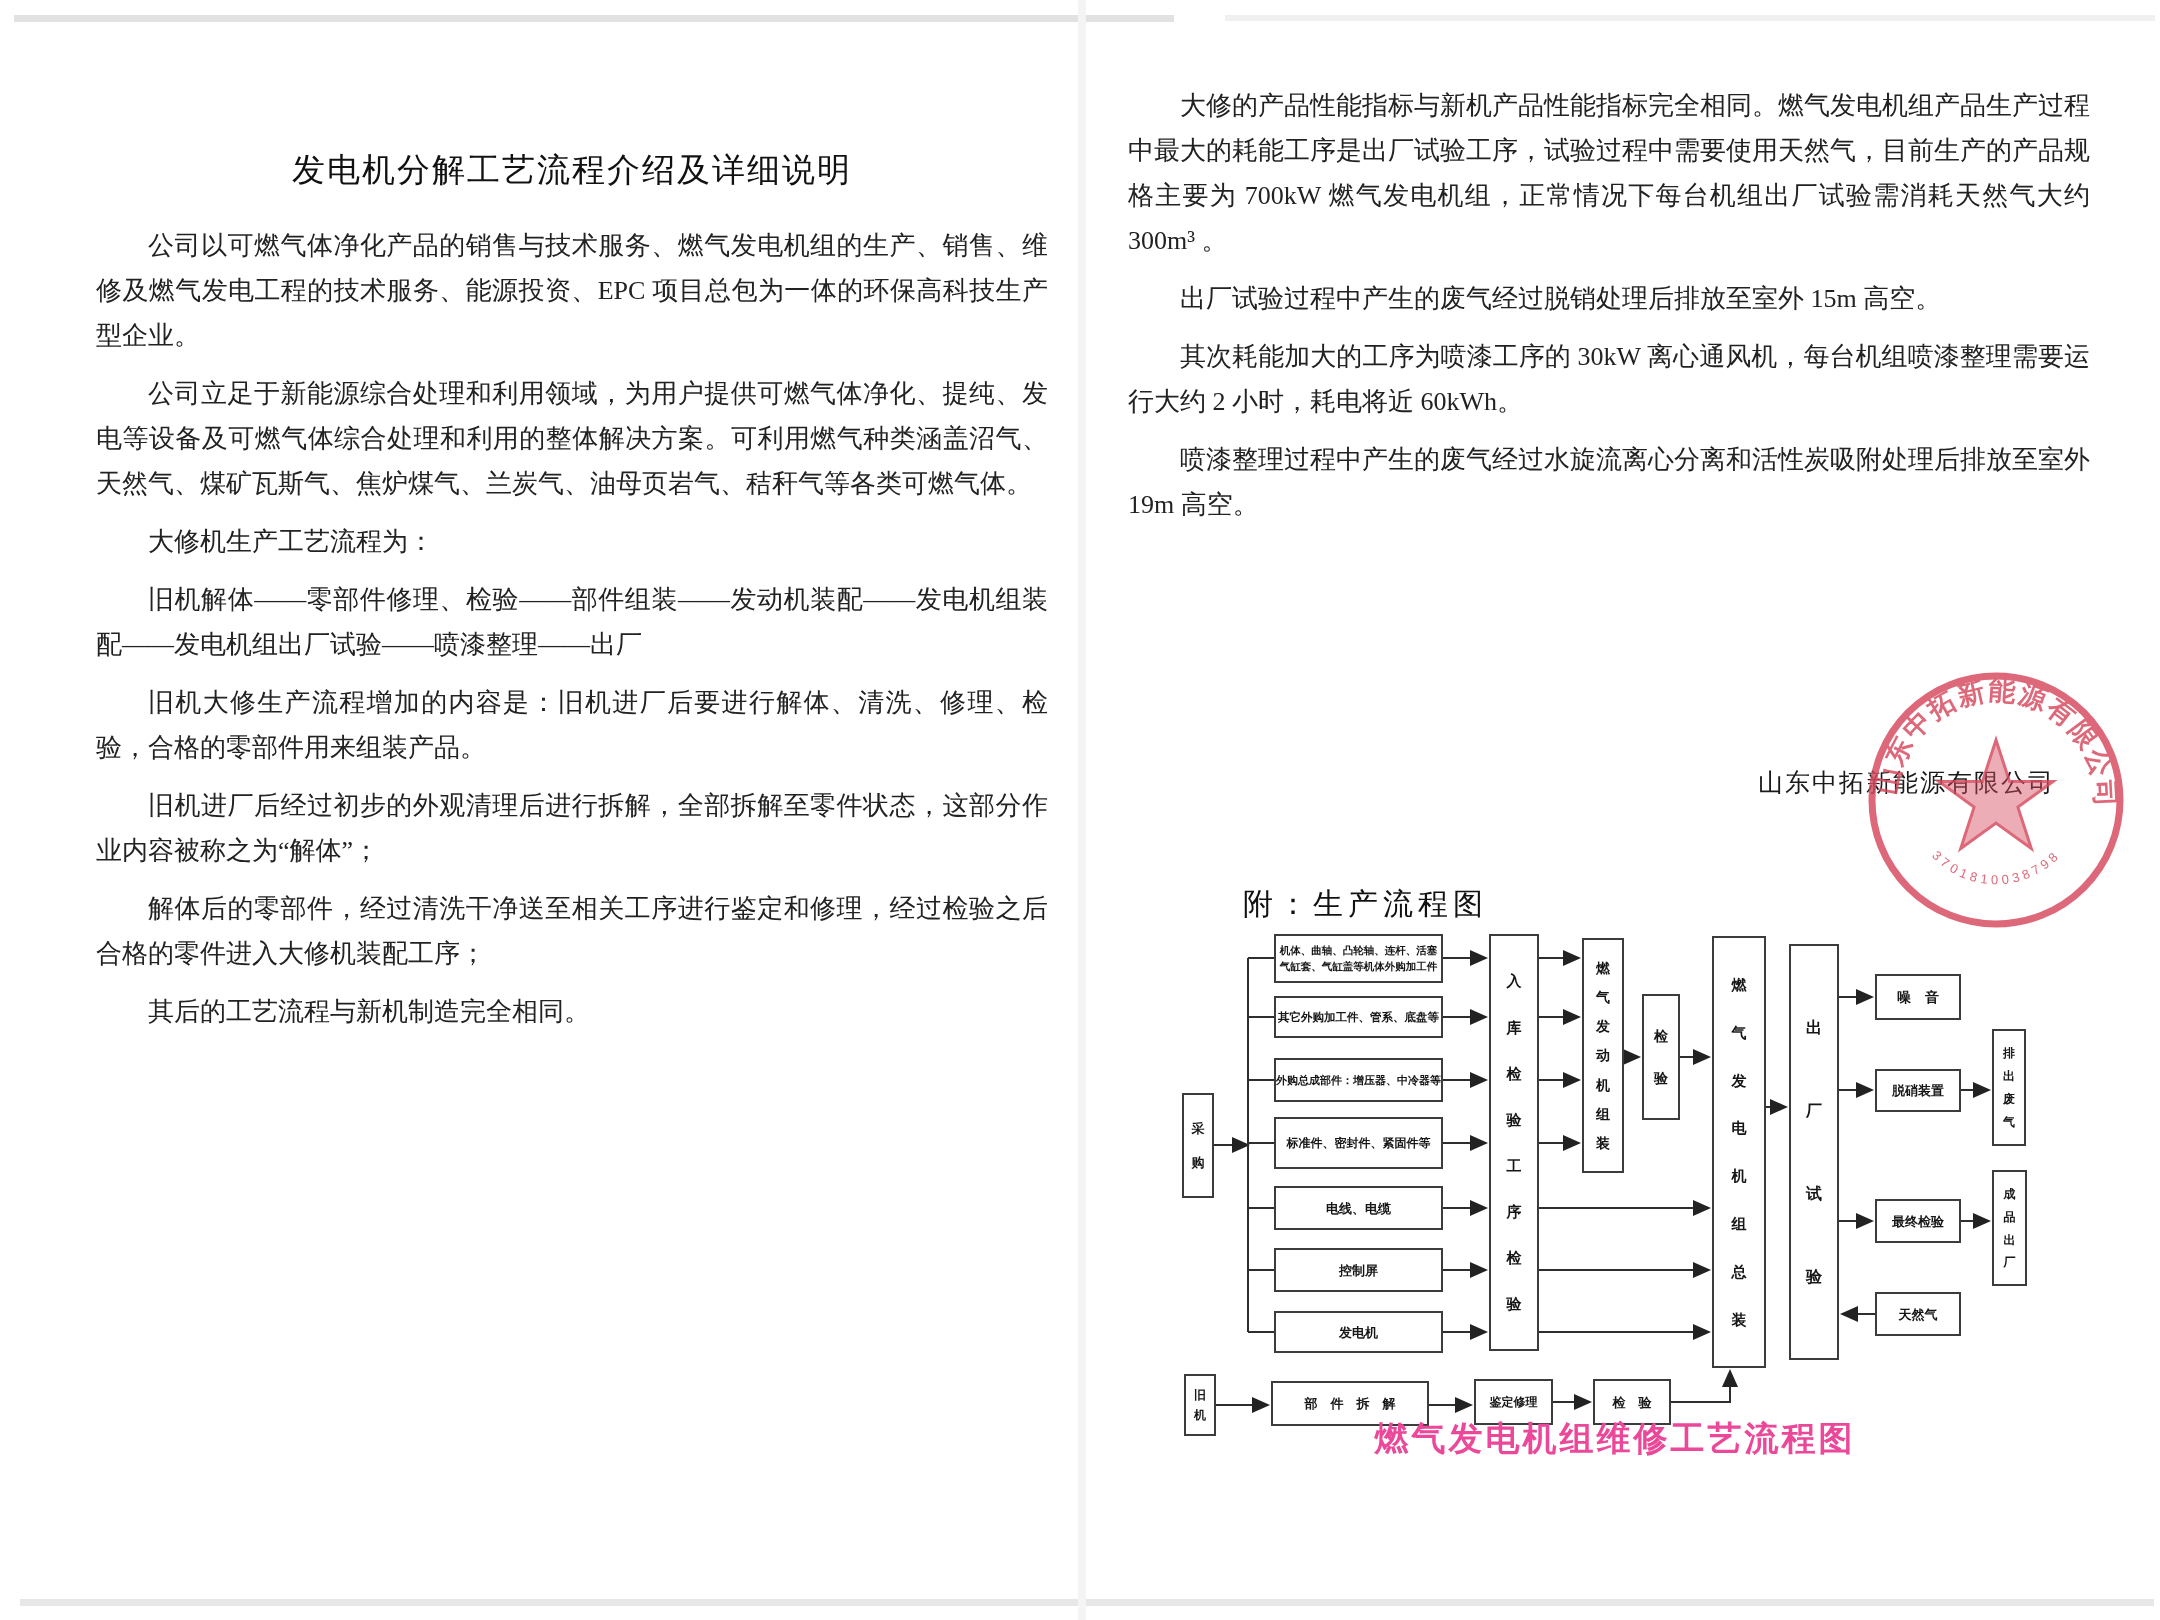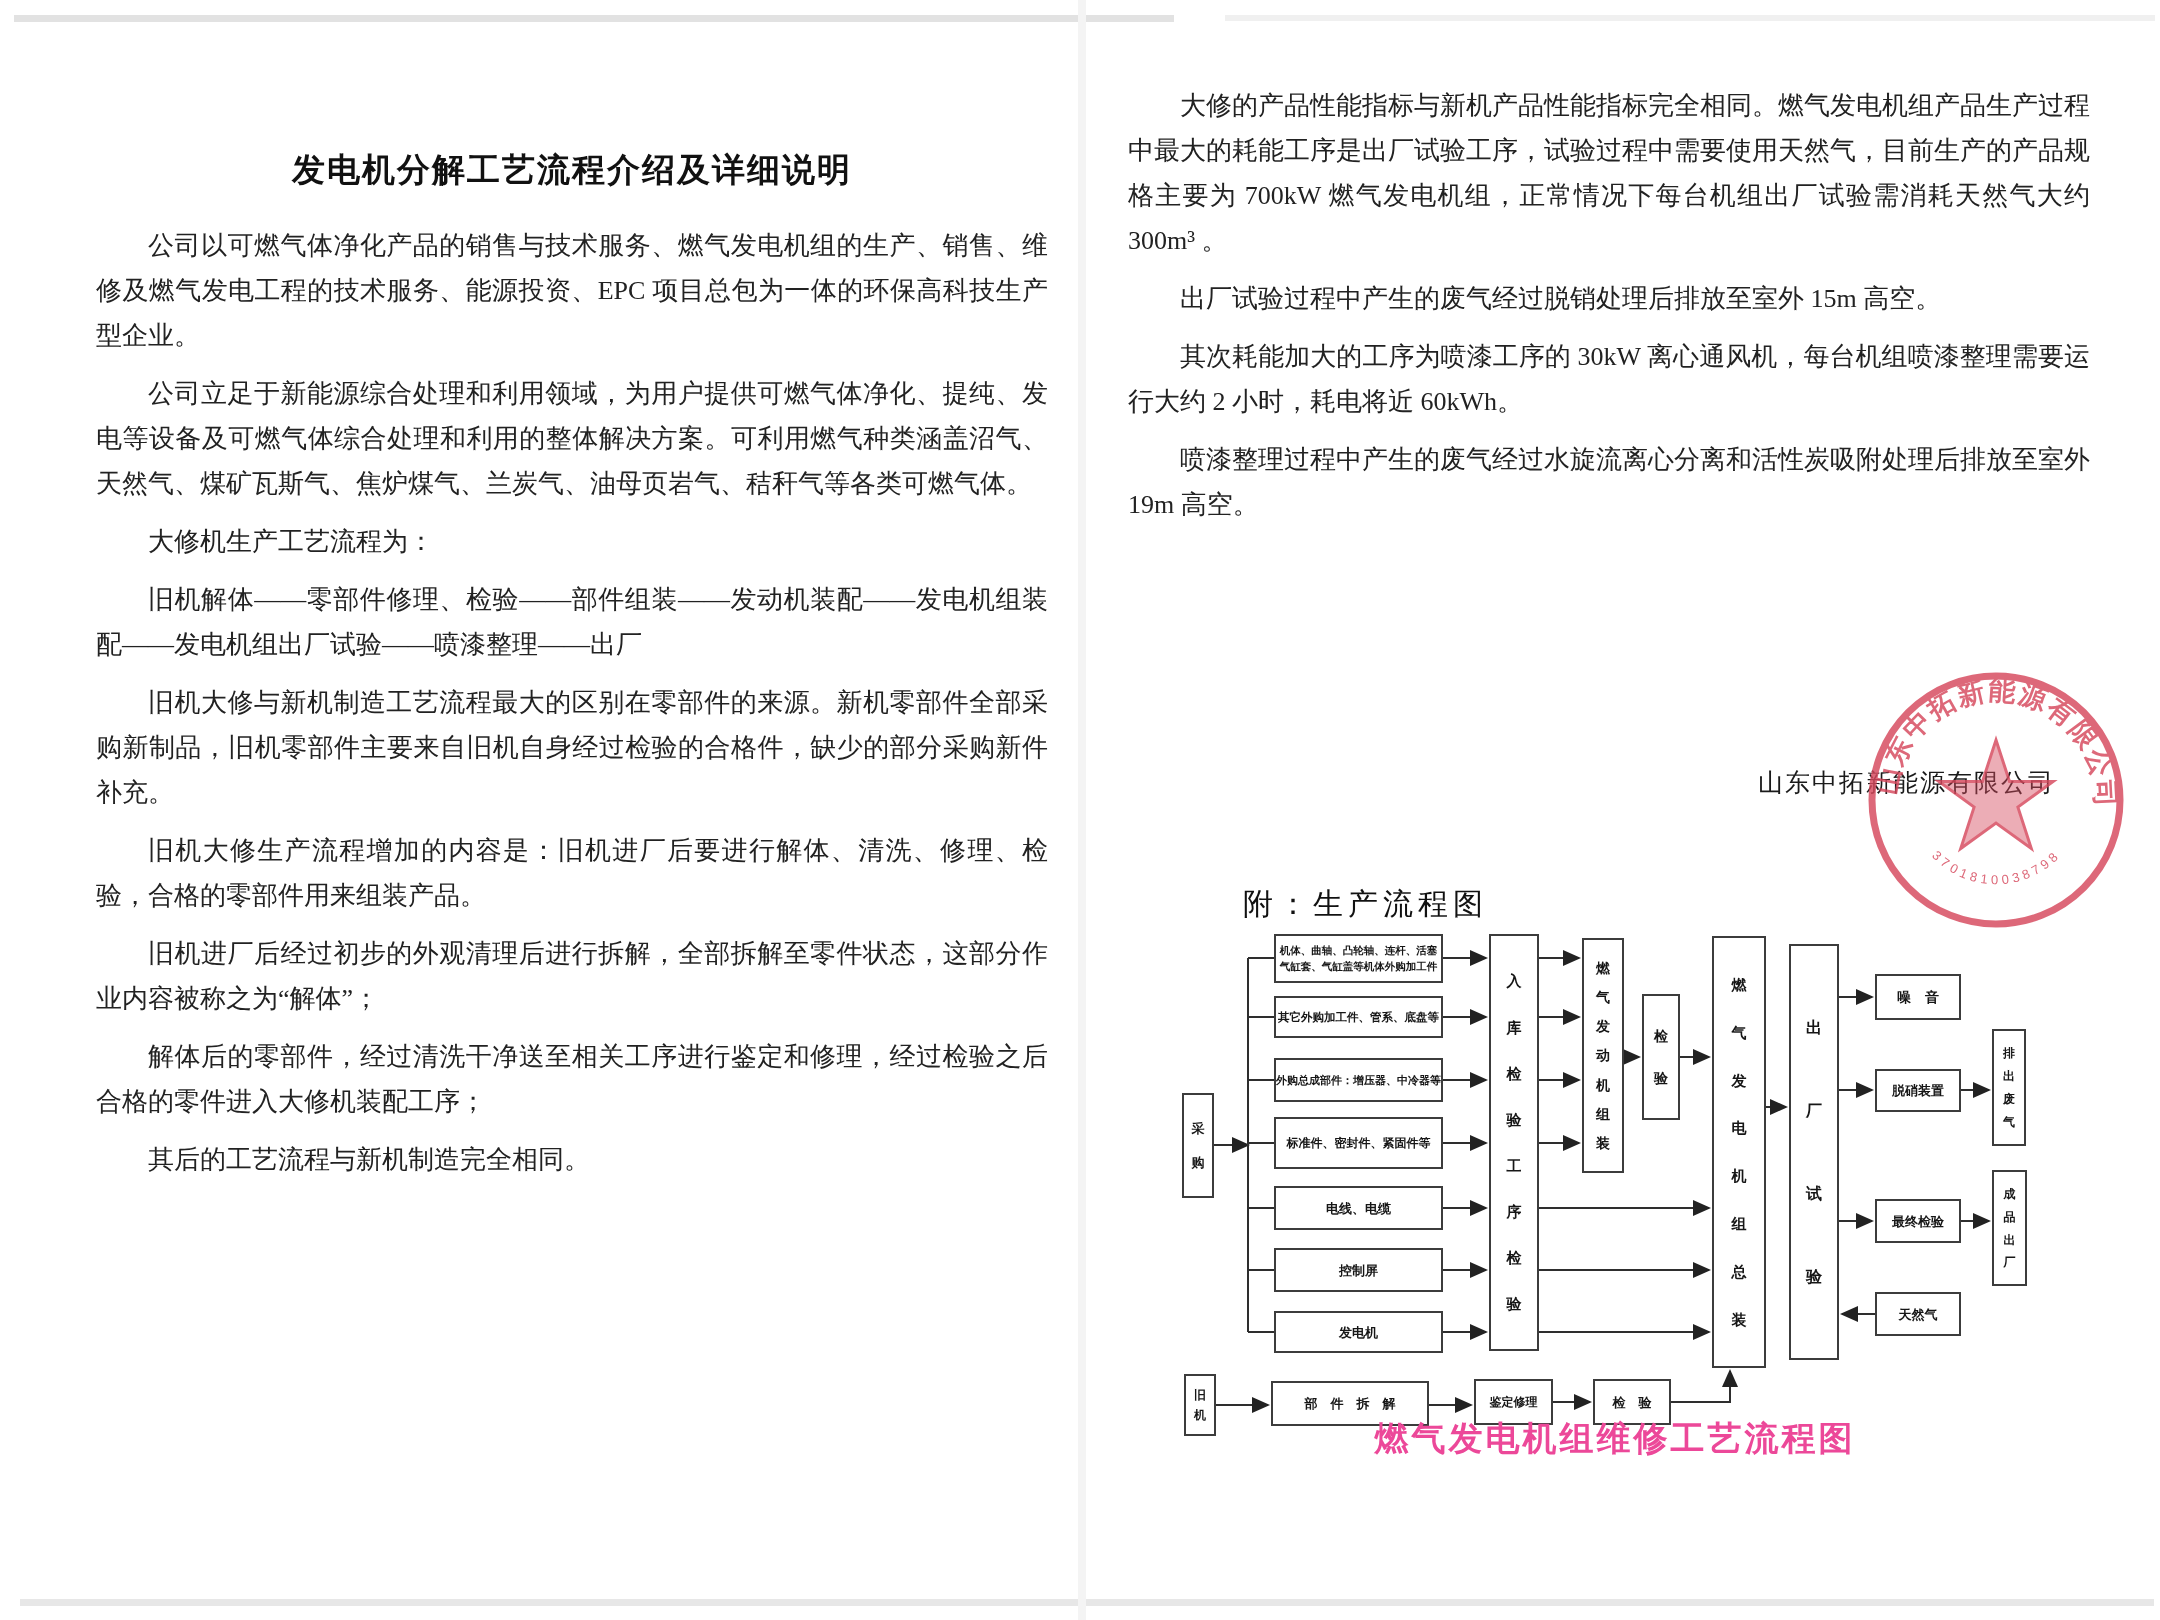--- a/index.html
+++ b/index.html
@@ -1,21 +1,21 @@
 <!DOCTYPE html>
 <html><head>
 <meta charset="utf-8">
 <style>
   html,body{margin:0;padding:0;background:#ffffff;}
   #canvas{position:relative;width:2160px;height:1620px;background:#ffffff;overflow:hidden;
           font-family:"Liberation Serif","DejaVu Serif",serif;color:#1d1d1d;}
   .band{position:absolute;}
   
   #left-page-body{position:absolute;left:96px;top:148px;width:952px;}
-  #doc-title{font-size:33px;font-weight:bold;text-align:center;letter-spacing:2px;
+  #doc-title{font-size:33px;font-weight:normal;text-align:center;letter-spacing:2px;
              margin:0 0 30px 0;color:#111;}
   .para{font-size:26px;line-height:45px;text-align:justify;text-indent:2em;
         margin:13px 0 13px 0;color:#222;}
   
   #right-page-body{position:absolute;left:1128px;top:70px;width:962px;}
   #company-signature{position:absolute;left:1758px;top:766px;width:340px;font-size:25px;
                      letter-spacing:2px;color:#1a1a1a;}
   #attachment-heading{position:absolute;left:1243px;top:848px;font-size:30px;
                       letter-spacing:5px;color:#111;margin-top:36px;}
   #flowchart-wrap{position:absolute;left:1170px;top:922px;width:890px;height:524px;}
@@ -38,21 +38,20 @@
   <div class="band" style="left:20px;top:1599px;width:2134px;height:7px;background:#e7e7e7;"></div>
   <div class="band" style="left:1078px;top:0;width:8px;height:1620px;background:#f4f4f4;"></div>
 
   <div id="left-page-body">
     <h1 id="doc-title">发电机分解工艺流程介绍及详细说明</h1>
     <div id="left-paragraphs">
         <p class="para">公司以可燃气体净化产品的销售与技术服务、燃气发电机组的生产、销售、维修及燃气发电工程的技术服务、能源投资、EPC 项目总包为一体的环保高科技生产型企业。</p>
         <p class="para">公司立足于新能源综合处理和利用领域，为用户提供可燃气体净化、提纯、发电等设备及可燃气体综合处理和利用的整体解决方案。可利用燃气种类涵盖沼气、天然气、煤矿瓦斯气、焦炉煤气、兰炭气、油母页岩气、秸秆气等各类可燃气体。</p>
         <p class="para">大修机生产工艺流程为：</p>
         <p class="para">旧机解体——零部件修理、检验——部件组装——发动机装配——发电机组装配——发电机组出厂试验——喷漆整理——出厂</p>
-        <p class="para">旧机大修与新机制造工艺流程最大的区别在零部件的来源。新机零部件全部采购新制品，旧机零部件主要来自旧机自身经过检验的合格件，缺少的部分采购新件补充。</p>
         <p class="para">旧机大修生产流程增加的内容是：旧机进厂后要进行解体、清洗、修理、检验，合格的零部件用来组装产品。</p>
         <p class="para">旧机进厂后经过初步的外观清理后进行拆解，全部拆解至零件状态，这部分作业内容被称之为“解体”；</p>
         <p class="para">解体后的零部件，经过清洗干净送至相关工序进行鉴定和修理，经过检验之后合格的零件进入大修机装配工序；</p>
         <p class="para">其后的工艺流程与新机制造完全相同。</p>
       </div>
   </div>
 
   <div id="right-page-body">
     <div id="right-paragraphs">
         <p class="para">大修的产品性能指标与新机产品性能指标完全相同。燃气发电机组产品生产过程中最大的耗能工序是出厂试验工序，试验过程中需要使用天然气，目前生产的产品规格主要为 700kW 燃气发电机组，正常情况下每台机组出厂试验需消耗天然气大约 300m³ 。</p>

